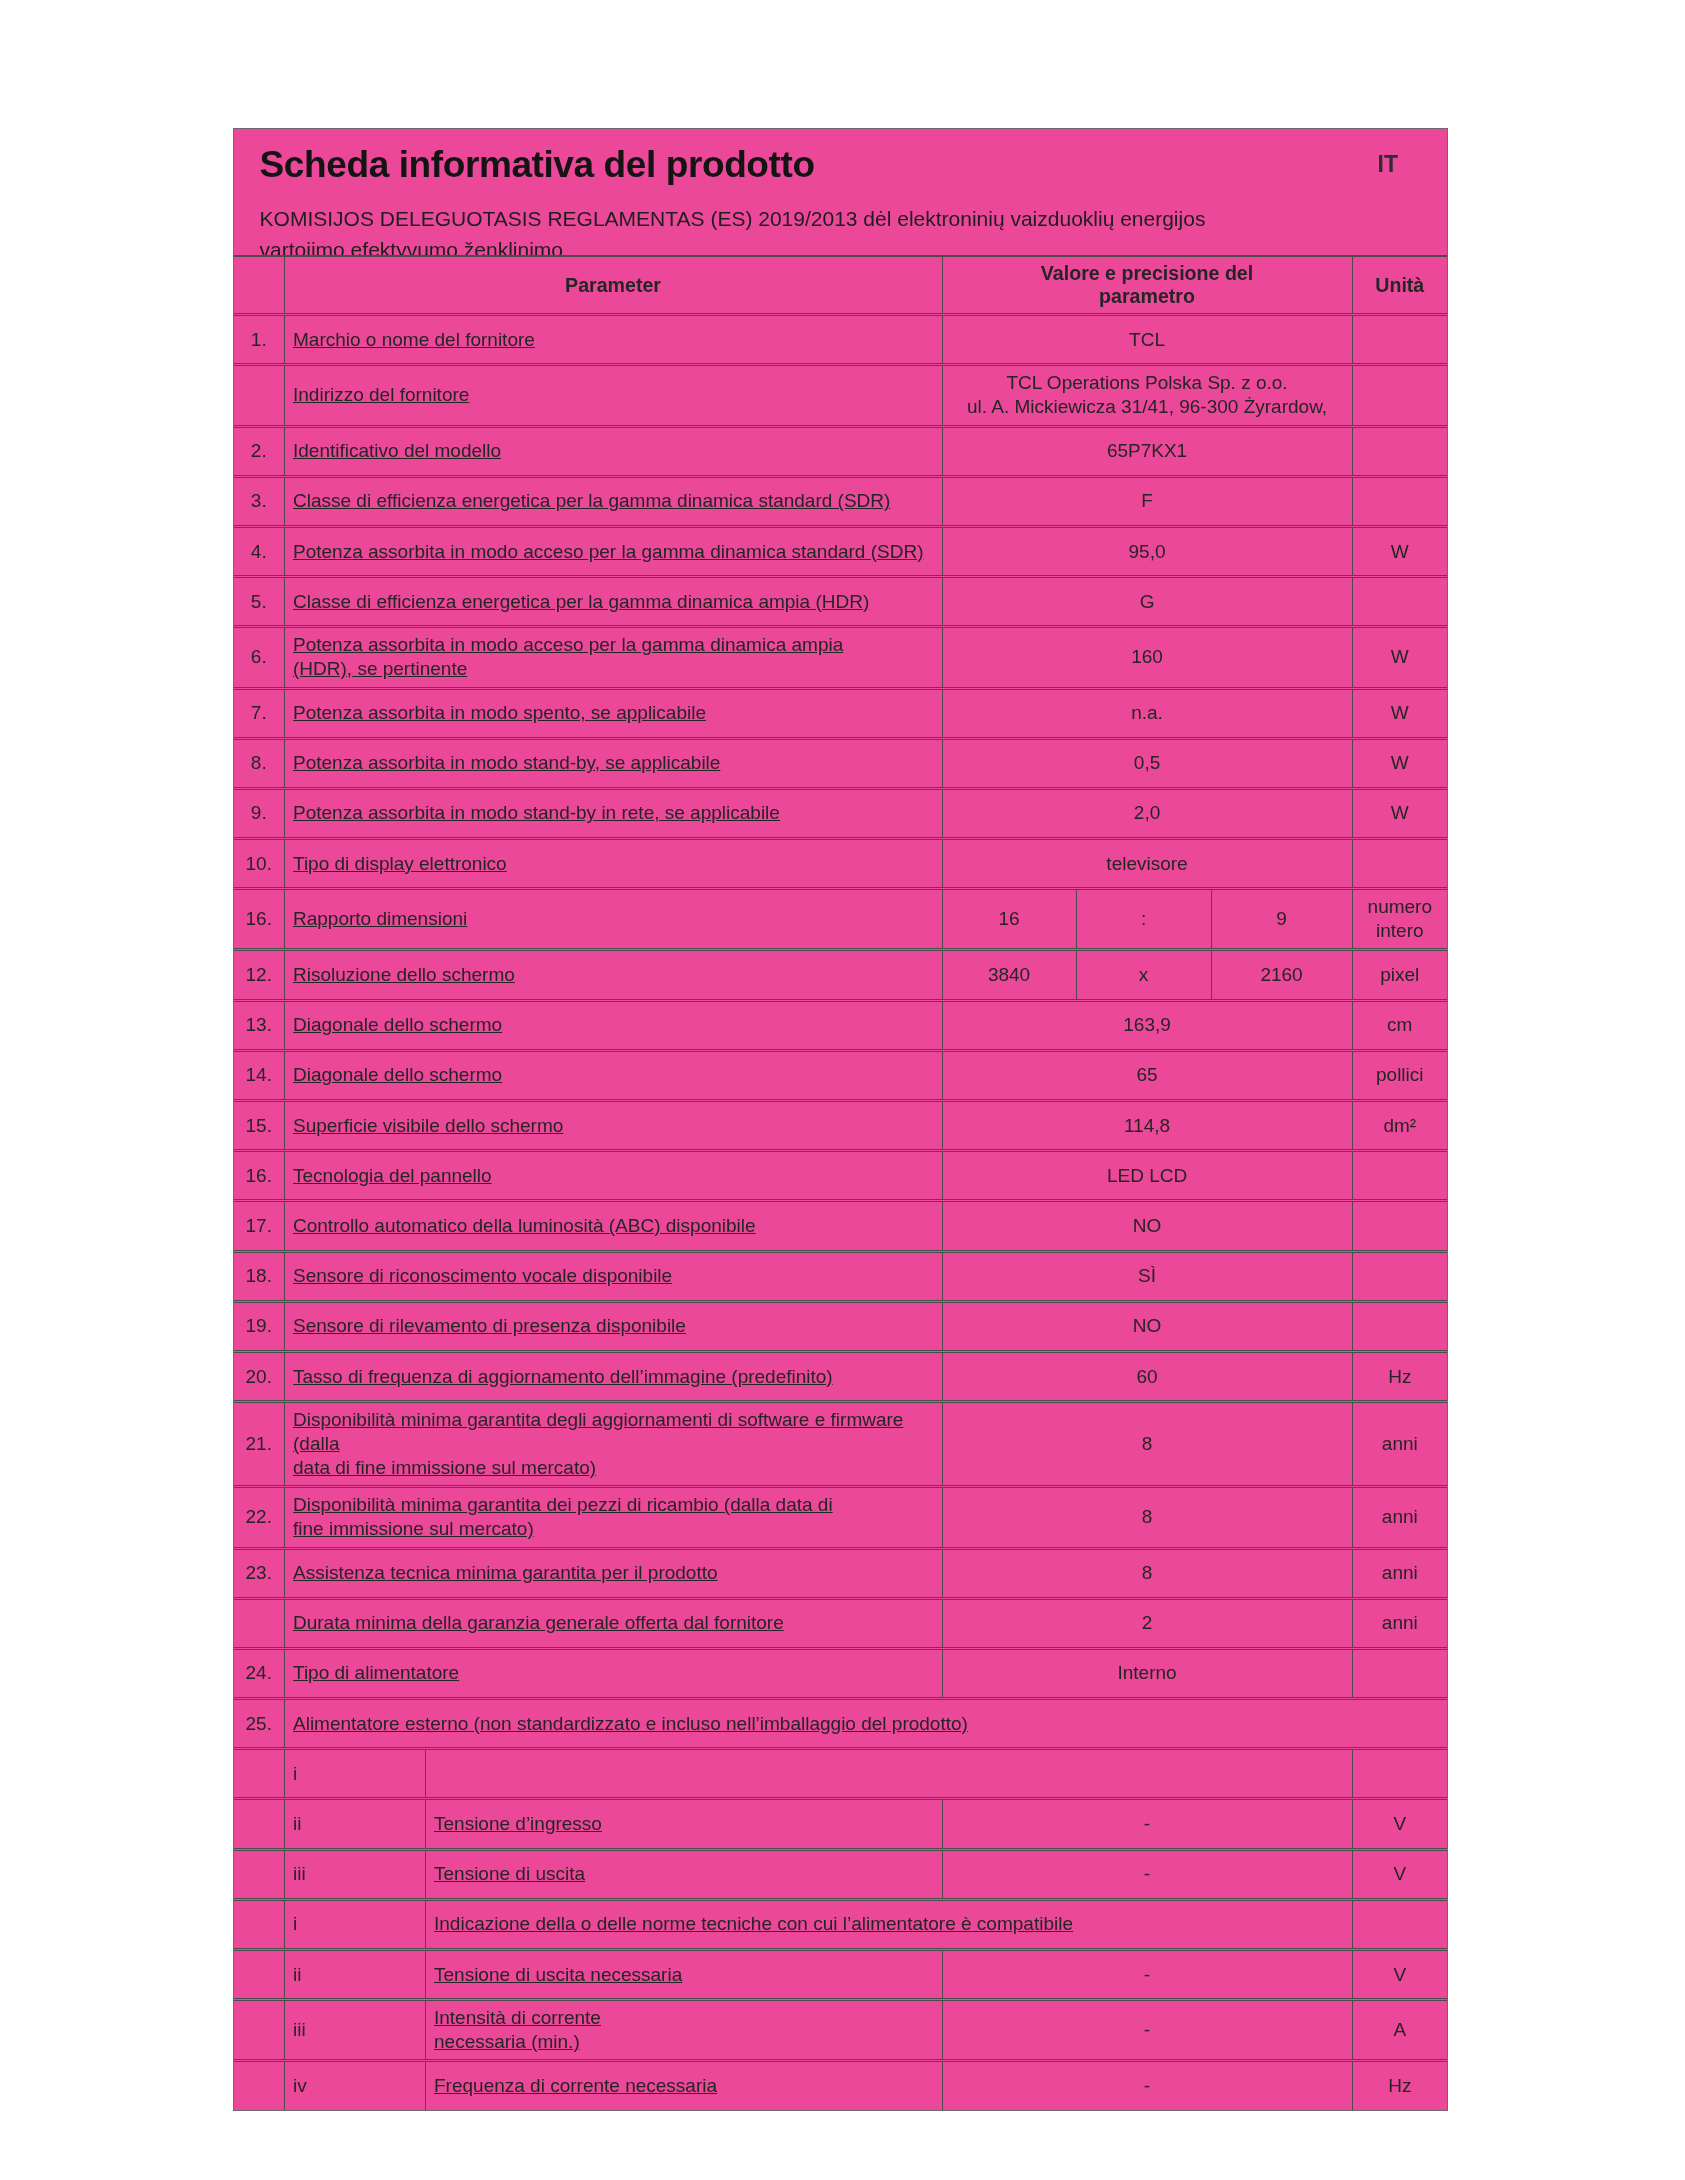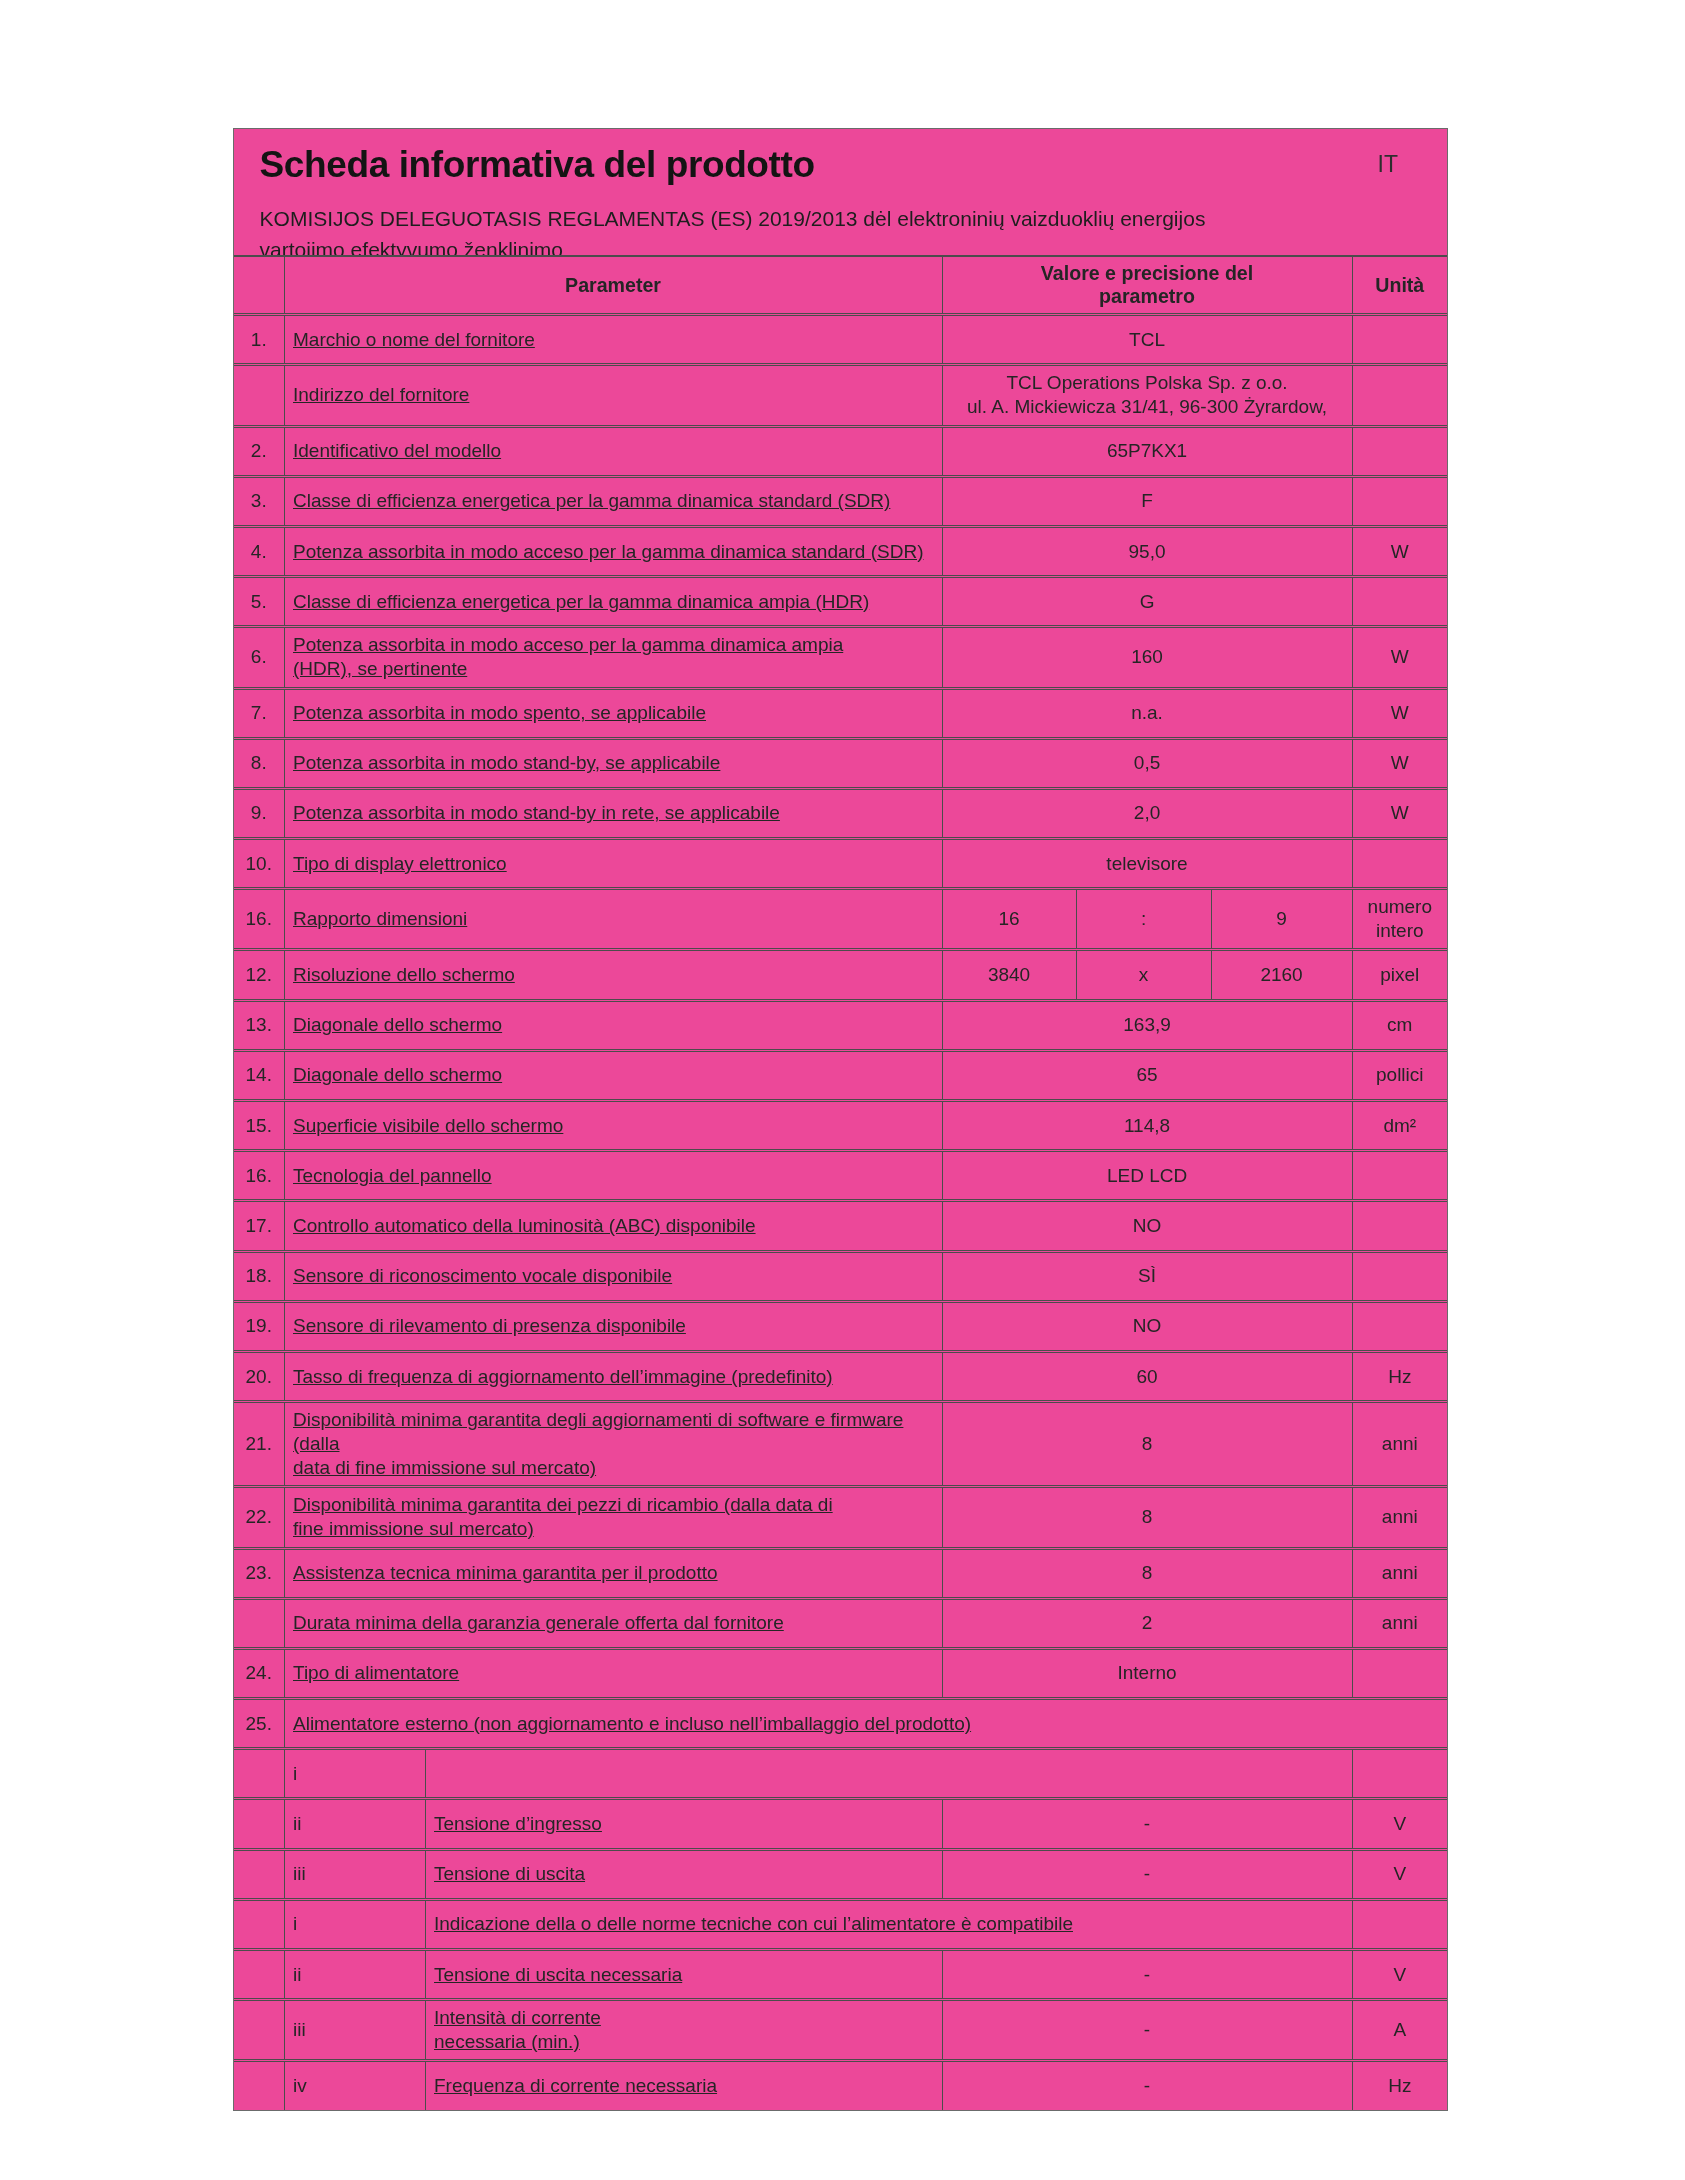--- a/index.html
+++ b/index.html
@@ -39,20 +39,21 @@
     font-weight: bold;
     color: #141414;
     letter-spacing: -0.4px;
   }
   .lang-tag {
     position: absolute;
     top: 22px;
     right: 49px;
     font-size: 23px;
     color: #2e2e2e;
+    font-weight: bold;
   }
   .doc-subtitle {
     margin: 17px 0 0 0;
     font-size: 21px;
     line-height: 31.5px;
     color: #1e1e1e;
     white-space: pre-line;
   }
   
   table.fiche {
@@ -285,21 +286,21 @@
           <td class="c-unit">anni</td>
         </tr>
         <tr>
           <td class="c-num">24.</td>
           <td class="c-param" colspan="2">Tipo di alimentatore</td>
           <td class="c-val" colspan="3">Interno</td>
           <td class="c-unit"></td>
         </tr>
         <tr>
           <td class="c-num">25.</td>
-          <td class="c-param c-section" colspan="6">Alimentatore esterno (non aggiornamento e incluso nell’imballaggio del prodotto)</td>
+          <td class="c-param c-section" colspan="6">Alimentatore esterno (non standardizzato e incluso nell’imballaggio del prodotto)</td>
         </tr>
         <tr>
           <td class="c-num"></td>
           <td class="c-sub">i</td>
           <td class="c-param" colspan="4"></td>
           <td class="c-unit"></td>
         </tr>
         <tr>
           <td class="c-num"></td>
           <td class="c-sub">ii</td>

